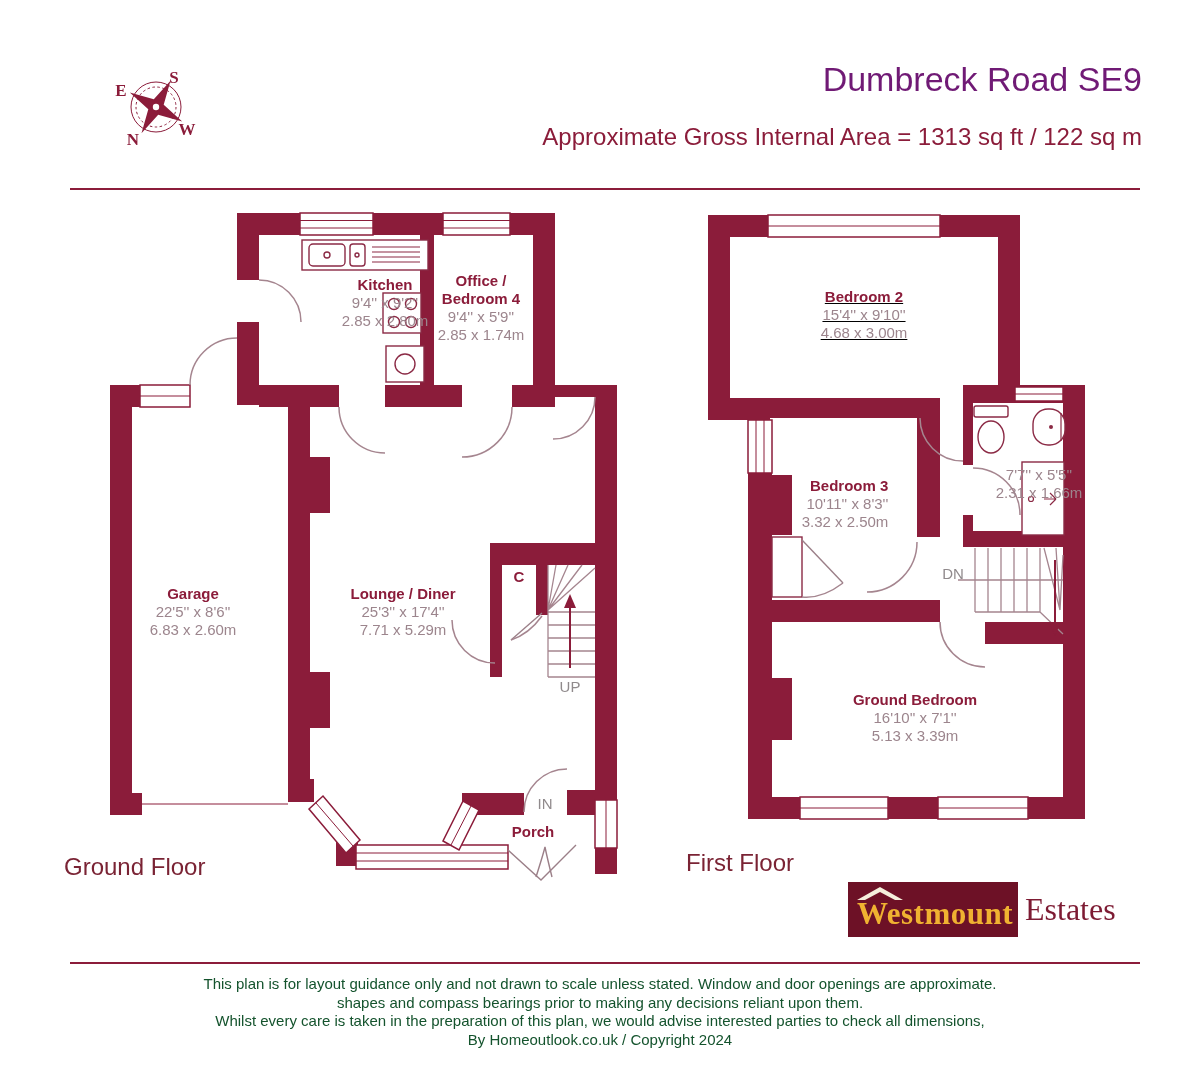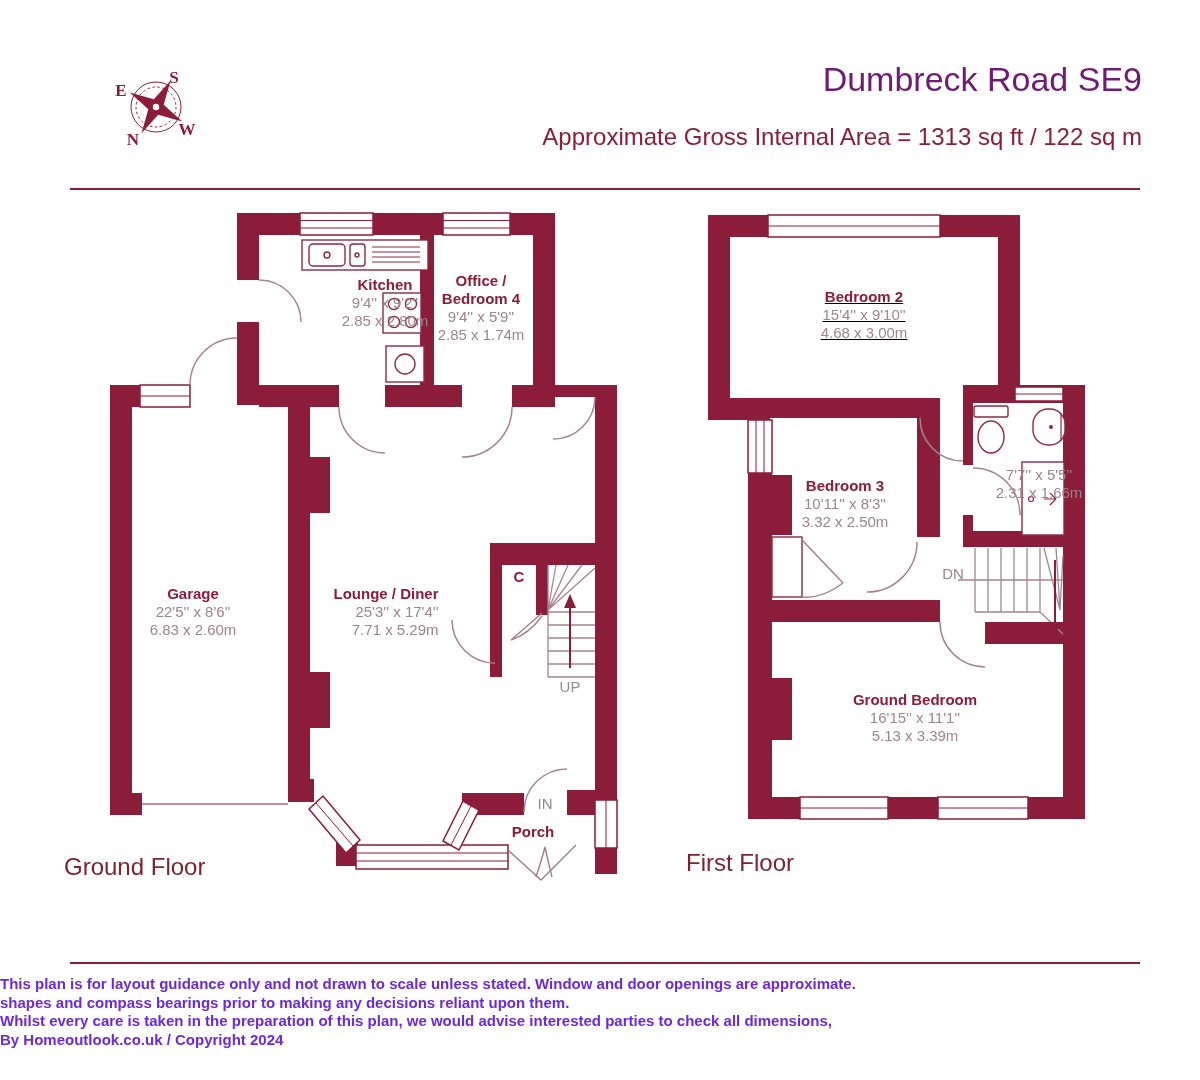--- a/index.html
+++ b/index.html
@@ -24,21 +24,21 @@
   .fixture{fill:#ffffff;stroke:#8b2a45;stroke-width:1.4;}
   .fixline{stroke:#8b2a45;stroke-width:1.2;fill:none;}
   .thin{stroke:#9b7f88;stroke-width:1.4;fill:none;}
   .compass-letter{font-family:"Liberation Serif",serif;font-weight:bold;font-size:17px;fill:#8b1c3a;text-anchor:middle;}
   .logo{left:848px;top:882px;display:flex;align-items:center;}
   .logo-box{width:170px;height:55px;background:#6d1126;position:relative;}
   .logo-brand{position:absolute;left:9px;bottom:5px;font-family:"Liberation Serif",serif;
               font-weight:bold;font-size:31px;color:#f0b231;letter-spacing:.5px;}
   .logo-roof{position:absolute;left:9px;top:4px;}
   .logo-suffix{font-family:"Liberation Serif",serif;font-size:32px;color:#7d1b33;margin-left:7px;}
-  .footer{left:0;right:0;top:975px;text-align:left;font-size:15px;line-height:18.5px;color:#6d28d9;font-weight:bold;}
+  .footer{left:0;right:0;top:975px;text-align:center;font-size:15px;line-height:18.5px;color:#14532d;}
 </style>
 </head>
 <body>
 
 <div class="page">
 
   <div class="abs title">Dumbreck Road SE9</div>
   <div class="abs subtitle">Approximate Gross Internal Area = 1313 sq ft / 122 sq m</div>
   <div class="abs rule" style="top:188px;"></div>
   <div class="abs rule" style="top:962px;"></div>
@@ -230,55 +230,64 @@
     <div class="rname">Office /</div>
     <div class="rname">Bedroom 4</div>
     <div class="rdim">9'4'' x 5'9''</div>
     <div class="rdim">2.85 x 1.74m</div>
   </div>
   <div class="room-label" style="left:193px;top:585px;">
     <div class="rname">Garage</div>
     <div class="rdim">22'5'' x 8'6''</div>
     <div class="rdim">6.83 x 2.60m</div>
   </div>
-  <div class="room-label" style="left:386px;top:585px;text-align:right;">
+  <div class="room-label" style="left:403px;top:585px;">
     <div class="rname">Lounge / Diner</div>
     <div class="rdim">25'3'' x 17'4''</div>
     <div class="rdim">7.71 x 5.29m</div>
   </div>
 
   <div class="room-label" style="left:864px;top:288px;text-decoration:underline;">
     <div class="rname">Bedroom 2</div>
     <div class="rdim">15'4'' x 9'10''</div>
     <div class="rdim">4.68 x 3.00m</div>
   </div>
-  <div class="room-label" style="left:845px;top:477px;">
+  <div class="room-label" style="left:845px;top:477px;text-align:right;">
     <div class="rname">Bedroom 3</div>
     <div class="rdim">10'11'' x 8'3''</div>
     <div class="rdim">3.32 x 2.50m</div>
   </div>
   <div class="room-label" style="left:1013px;top:466px;margin-left:26px;">
     <div class="rdim">7'7'' x 5'5''</div>
     <div class="rdim">2.31 x 1.66m</div>
   </div>
   <div class="room-label" style="left:915px;top:691px;">
     <div class="rname">Ground Bedroom</div>
-    <div class="rdim">16'15'' x 11'1''</div>
+    <div class="rdim">16'10'' x 7'1''</div>
     <div class="rdim">5.13 x 3.39m</div>
   </div>
 
   <div class="ann-bold" style="left:519px;top:576px;">C</div>
   <div class="ann" style="left:570px;top:686px;">UP</div>
   <div class="ann" style="left:545px;top:803px;">IN</div>
   <div class="ann-bold" style="left:533px;top:831px;text-align:center;">Porch</div>
   <div class="ann" style="left:953px;top:573px;">DN</div>
 
   <div class="abs floor-label" style="left:64px;top:853px;">Ground Floor</div>
   <div class="abs floor-label" style="left:686px;top:849px;">First Floor</div>
 
+  <div class="abs logo">
+    <div class="logo-box">
+      <svg class="logo-roof" width="46" height="15" viewBox="0 0 46 15">
+        <path d="M0,14 L23,1 L46,14 L38,14 L23,6 L8,14 Z" fill="#f5efdc"></path>
+      </svg>
+      <span class="logo-brand">Westmount</span>
+    </div>
+    <span class="logo-suffix">Estates</span>
+  </div>
 
   <div class="abs footer">
     <div>This plan is for layout guidance only and not drawn to scale unless stated. Window and door openings are approximate.</div>
     <div>shapes and compass bearings prior to making any decisions reliant upon them.</div>
     <div>Whilst every care is taken in the preparation of this plan, we would advise interested parties to check all dimensions,</div>
     <div>By Homeoutlook.co.uk / Copyright 2024</div>
   </div>
 
 </div>
 

